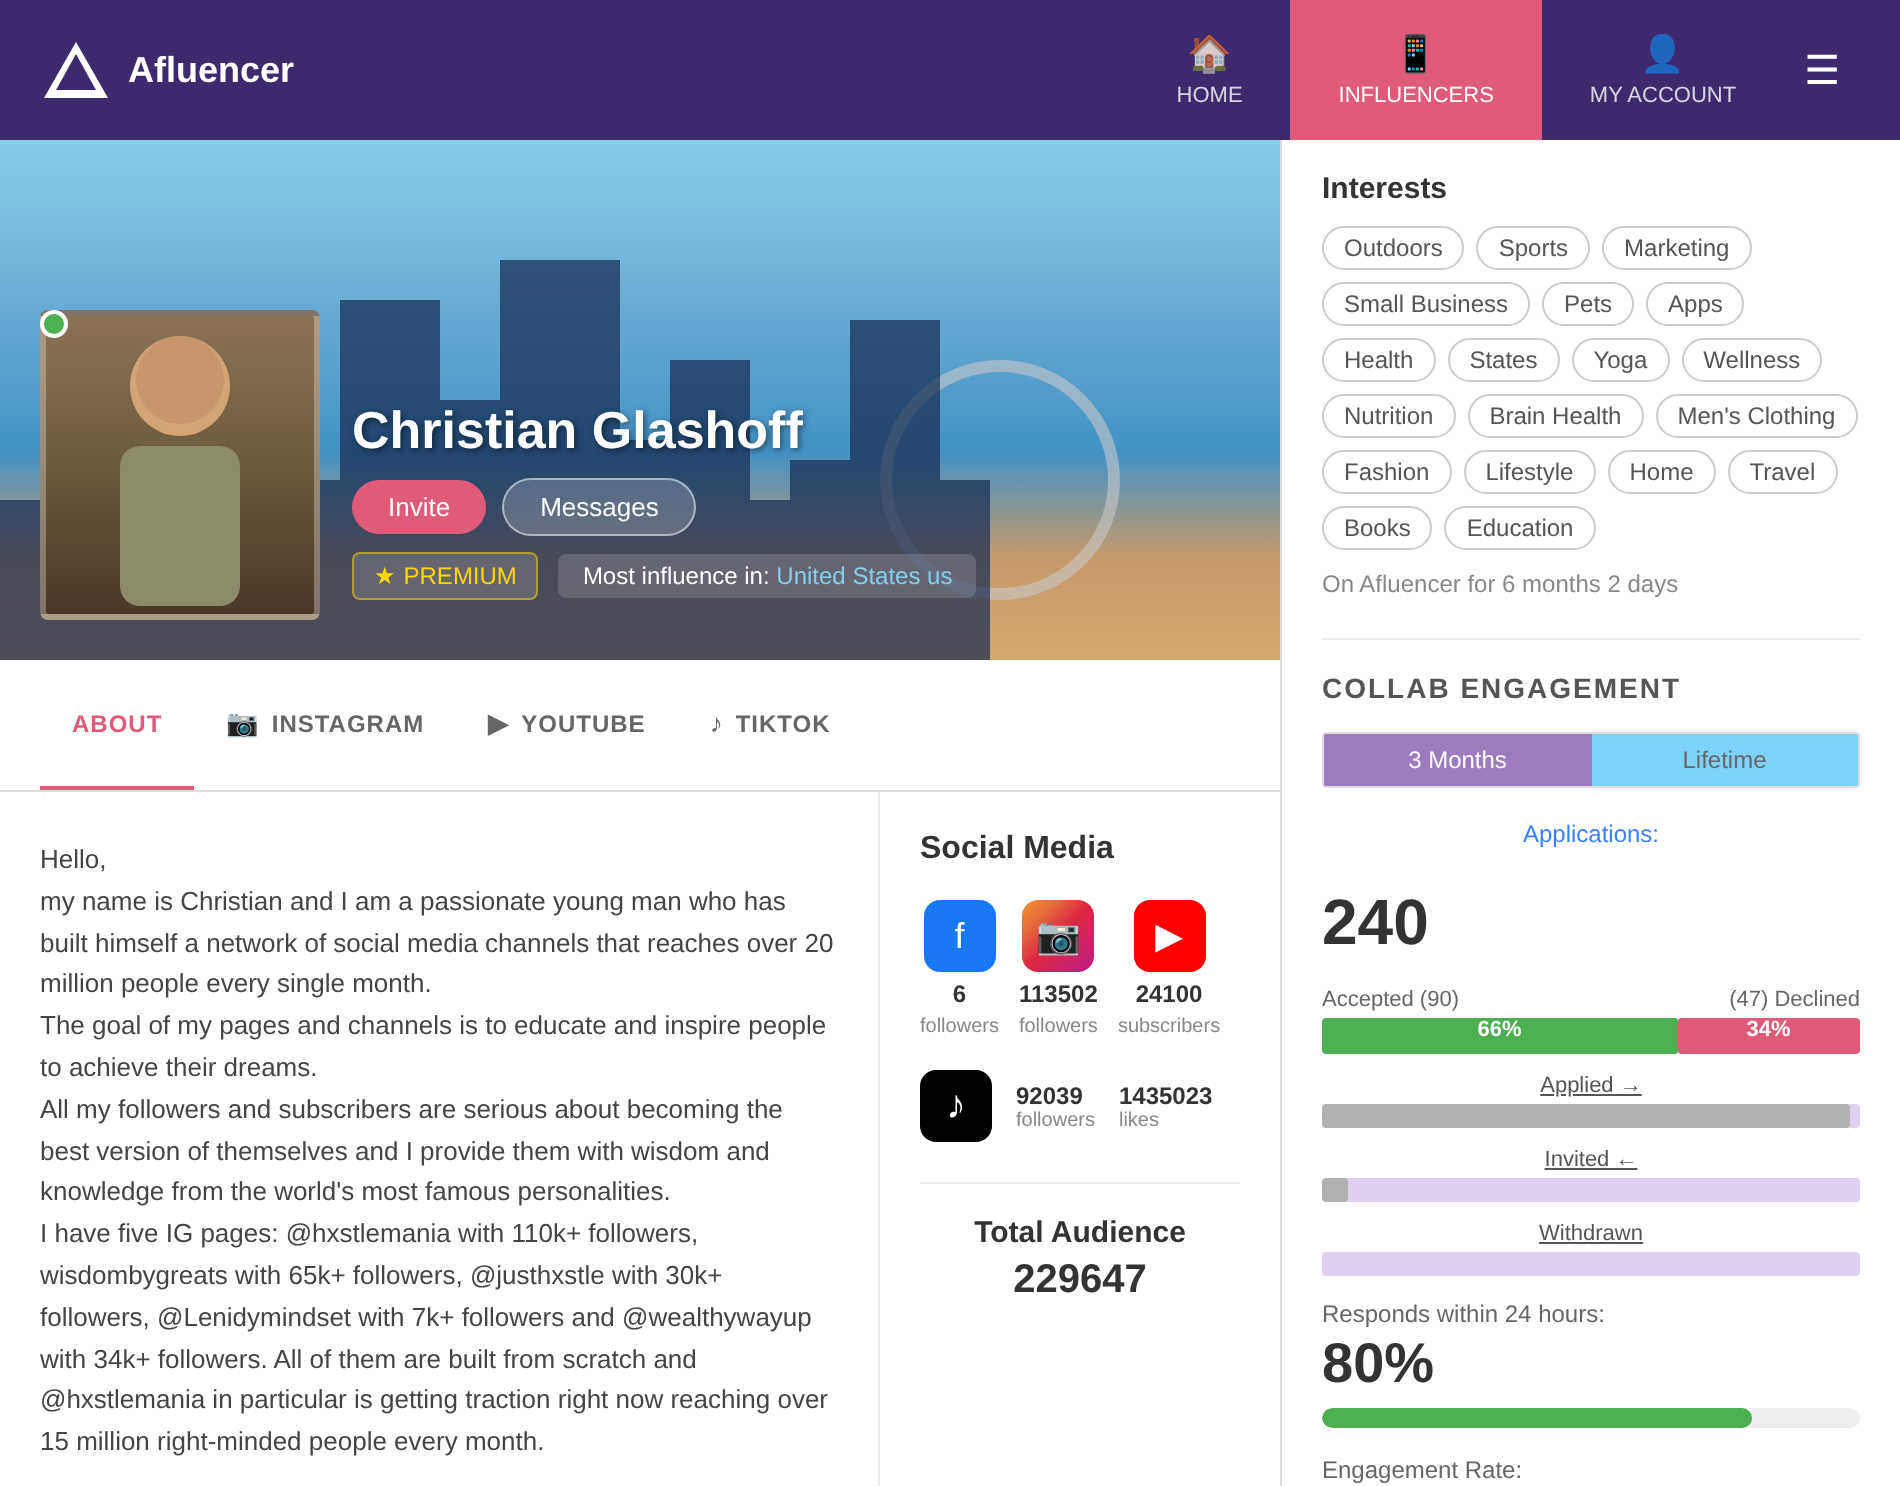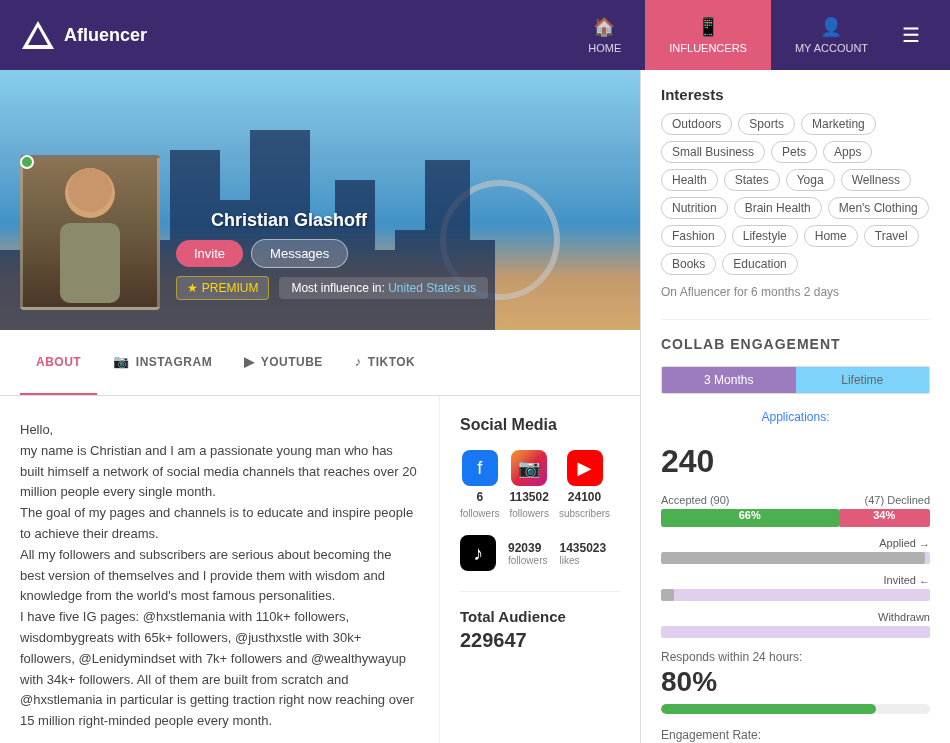--- a/index.html
+++ b/index.html
@@ -105,25 +105,24 @@
       display: flex;
       align-items: center;
       justify-content: center;
       overflow: hidden;
     }
     .profile-info {
       color: white;
       padding-bottom: 10px;
     }
     .profile-name {
-      font-size: 18px;
+      font-size: 26px;
       font-weight: bold;
       text-shadow: 1px 1px 3px rgba(0,0,0,0.5);
       margin-bottom: 8px;
-      margin-left: 35px;
     }
     .profile-actions {
       display: flex;
       gap: 8px;
       margin-bottom: 8px;
       align-items: center;
     }
     .btn-invite {
       background: #e05a7a;
       color: white;
@@ -271,20 +270,21 @@
       color: #333;
     }
     .tiktok-likes-label {
       font-size: 10px;
       color: #888;
     }
     .total-audience {
       margin-top: 20px;
       padding-top: 16px;
       border-top: 1px solid #eee;
+      text-align: center;
     }
     .total-audience-title {
       font-size: 15px;
       font-weight: bold;
       color: #333;
       margin-bottom: 4px;
     }
     .total-audience-num {
       font-size: 20px;
       font-weight: bold;
@@ -404,24 +404,25 @@
       font-size: 11px;
       color: white;
       font-weight: bold;
     }
     .bar-green { background: #4caf50; }
     .bar-red { background: #e05a7a; }
     .bar-gray { background: #b0b0b0; }
 
     .progress-label-row {
       display: flex;
-      justify-content: flex-end;
+      justify-content: center;
       font-size: 11px;
       color: #555;
       margin-bottom: 3px;
+      text-decoration: underline;
     }
 
     .metric-section {
       margin-bottom: 14px;
     }
     .responds-label {
       font-size: 12px;
       color: #666;
       margin-bottom: 2px;
     }

